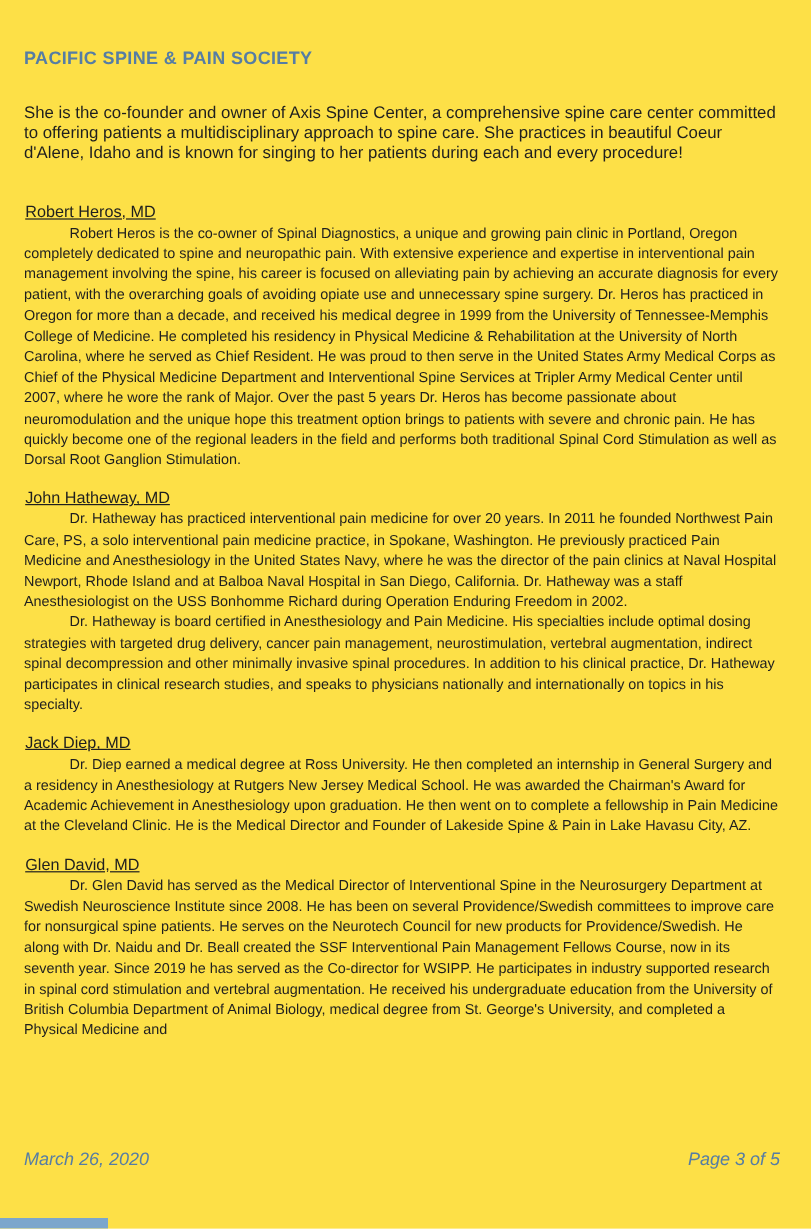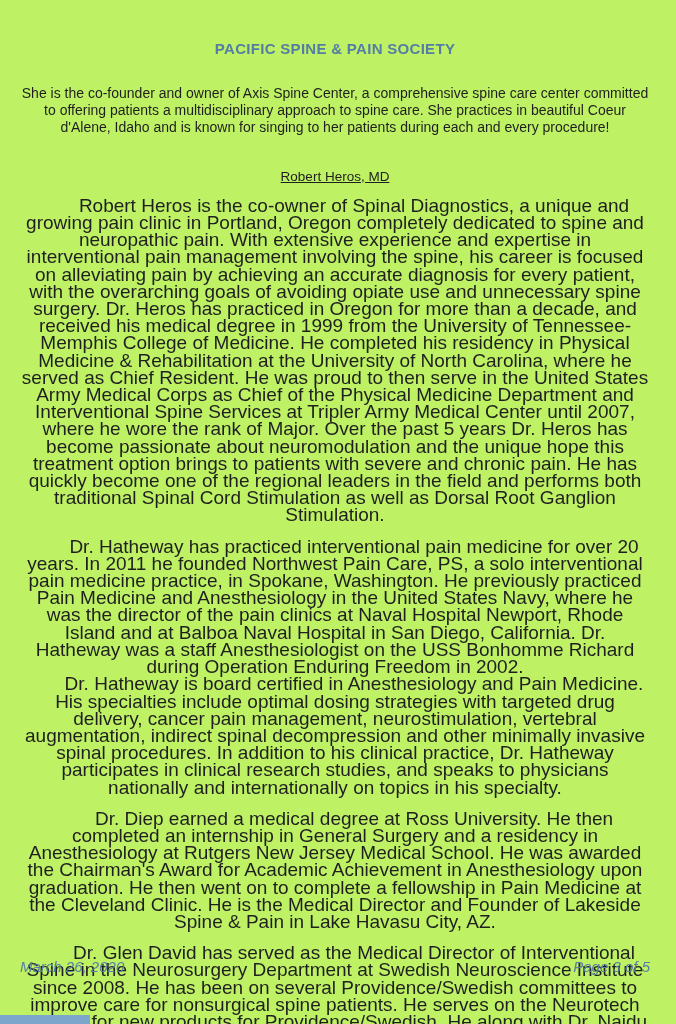--- a/index.html
+++ b/index.html
@@ -1,50 +1,49 @@
 <!DOCTYPE html>
 <html><head>
 <meta charset="utf-8">
 <style>
   html, body { margin: 0; padding: 0; background: #ffffff; }
   .page {
     position: relative;
     width: 676px;
     height: 1024px;
-    background: #bef264;
+    background: #fde047;
     overflow: hidden;
     font-family: "Liberation Sans", sans-serif;
     color: #1f1f1f;
-    text-align: center;
   }
   .content { padding: 0 26px 0 20px; }
   .doc-header {
     padding-top: 40px;
     color: #567da4;
     font-weight: bold;
     font-size: 15px;
     letter-spacing: 0.3px;
   }
   .intro {
     margin: 28px 0 0 0;
     font-size: 14px;
     line-height: 17.2px;
   }
   section.bio { margin-top: 14px; }
   section.bio.first { margin-top: 31px; }
   .bio h2 {
-    margin: 12px;
+    margin: 1px;
     font-size: 13.5px;
     line-height: 17.2px;
     font-weight: normal;
     text-decoration: underline;
   }
   .bio p {
     margin: 0;
-    font-size: 19px;
+    font-size: 12px;
     line-height: 17.2px;
     text-indent: 38px;
   }
   .footer {
     position: absolute;
     left: 20px;
     right: 26px;
     top: 958px;
     display: flex;
     justify-content: space-between;
@@ -70,29 +69,32 @@
     <div class="doc-header">PACIFIC SPINE &amp; PAIN SOCIETY</div>
 
     <p class="intro">She is the co-founder and owner of Axis Spine Center, a comprehensive spine care center committed to offering patients a multidisciplinary approach to spine care. She practices in beautiful Coeur d'Alene, Idaho and is known for singing to her patients during each and every procedure!</p>
 
     <section class="bio first">
       <h2>Robert Heros, MD</h2>
       <p>Robert Heros is the co-owner of Spinal Diagnostics, a unique and growing pain clinic in Portland, Oregon completely dedicated to spine and neuropathic pain. With extensive experience and expertise in interventional pain management involving the spine, his career is focused on alleviating pain by achieving an accurate diagnosis for every patient, with the overarching goals of avoiding opiate use and unnecessary spine surgery. Dr. Heros has practiced in Oregon for more than a decade, and received his medical degree in 1999 from the University of Tennessee-Memphis College of Medicine. He completed his residency in Physical Medicine &amp; Rehabilitation at the University of North Carolina, where he served as Chief Resident. He was proud to then serve in the United States Army Medical Corps as Chief of the Physical Medicine Department and Interventional Spine Services at Tripler Army Medical Center until 2007, where he wore the rank of Major. Over the past 5 years Dr. Heros has become passionate about neuromodulation and the unique hope this treatment option brings to patients with severe and chronic pain. He has quickly become one of the regional leaders in the field and performs both traditional Spinal Cord Stimulation as well as Dorsal Root Ganglion Stimulation.</p>
     </section>
 
     <section class="bio">
+      <h2>John Hatheway, MD</h2>
       <p>Dr. Hatheway has practiced interventional pain medicine for over 20 years. In 2011 he founded Northwest Pain Care, PS, a solo interventional pain medicine practice, in Spokane, Washington. He previously practiced Pain Medicine and Anesthesiology in the United States Navy, where he was the director of the pain clinics at Naval Hospital Newport, Rhode Island and at Balboa Naval Hospital in San Diego, California.  Dr. Hatheway was a staff Anesthesiologist on the USS Bonhomme Richard during Operation Enduring Freedom in 2002.</p>
       <p>Dr. Hatheway is board certified in Anesthesiology and Pain Medicine. His specialties include optimal dosing strategies with targeted drug delivery, cancer pain management, neurostimulation, vertebral augmentation, indirect spinal decompression and other minimally invasive spinal procedures. In addition to his clinical practice, Dr. Hatheway participates in clinical research studies, and speaks to physicians nationally and internationally on topics in his specialty.</p>
     </section>
 
     <section class="bio">
+      <h2>Jack Diep, MD</h2>
       <p>Dr. Diep earned a medical degree at Ross University. He then completed an internship in General Surgery and a residency in Anesthesiology at Rutgers New Jersey Medical School. He was awarded the Chairman's Award for Academic Achievement in Anesthesiology upon graduation. He then went on to complete a fellowship in Pain Medicine at the Cleveland Clinic. He is the Medical Director and Founder of Lakeside Spine &amp; Pain in Lake Havasu City, AZ.</p>
     </section>
 
     <section class="bio">
+      <h2>Glen David, MD</h2>
       <p>Dr. Glen David has served as the Medical Director of Interventional Spine in the Neurosurgery Department at Swedish Neuroscience Institute since 2008. He has been on several Providence/Swedish committees to improve care for nonsurgical spine patients. He serves on the Neurotech Council for new products for Providence/Swedish. He along with Dr. Naidu and Dr. Beall created the SSF Interventional Pain Management Fellows Course, now in its seventh year. Since 2019 he has served as the Co-director for WSIPP. He participates in industry supported research in spinal cord stimulation and vertebral augmentation. He received his undergraduate education from the University of British Columbia Department of Animal Biology, medical degree from St. George's University, and completed a Physical Medicine and</p>
     </section>
 
   </div>
 
   <div class="footer">
     <span>March 26, 2020</span>
     <span>Page 3 of 5</span>
   </div>
 

